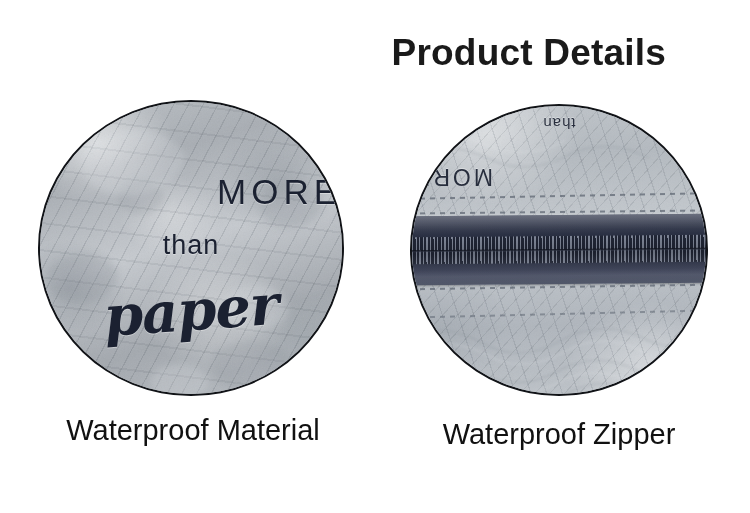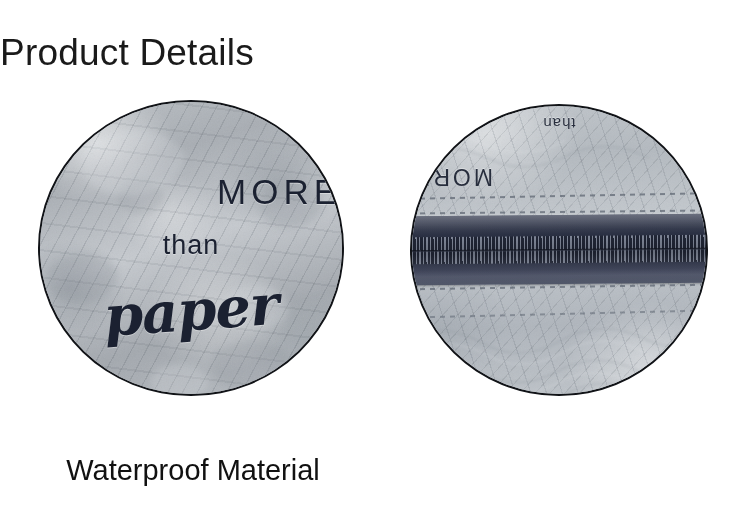--- a/index.html
+++ b/index.html
@@ -18,23 +18,23 @@
     height: 513px;
     background: #ffffff;
   }
 
   
   .page-title {
     position: absolute;
     top: 31px;
     left: 0;
     width: 666px;
-    text-align: left;
+    text-align: right;
     font-size: 37px;
-    font-weight: normal;
+    font-weight: bold;
     letter-spacing: 0.2px;
     color: #1a1a1a;
     line-height: 44px;
     white-space: nowrap;
   }
 
   
   .panels {
     position: absolute;
     top: 100px;
@@ -241,21 +241,20 @@
     position: absolute;
     top: 314px;
     left: 0;
     width: 100%;
     text-align: center;
     font-size: 29px;
     font-weight: 400;
     color: #111111;
     letter-spacing: 0px;
     white-space: nowrap;
-    margin-top: 40px;
   }
   .panel-right .caption { top: 318px; }
 </style>
 </head>
 <body>
 
 <div class="page">
 
   <div class="page-title">Product Details</div>
 
@@ -349,16 +348,17 @@
           <div class="zip-center-line"></div>
           <div class="zip-tape-bot"></div>
           <div class="zip-sheen"></div>
         </div>
 
         <div class="stitch s3"></div>
         <div class="stitch s4"></div>
 
       </div>
 
+      <div class="caption">Waterproof Zipper</div>
     </div>
 
   </div>
 </div>
 
 </body></html>

